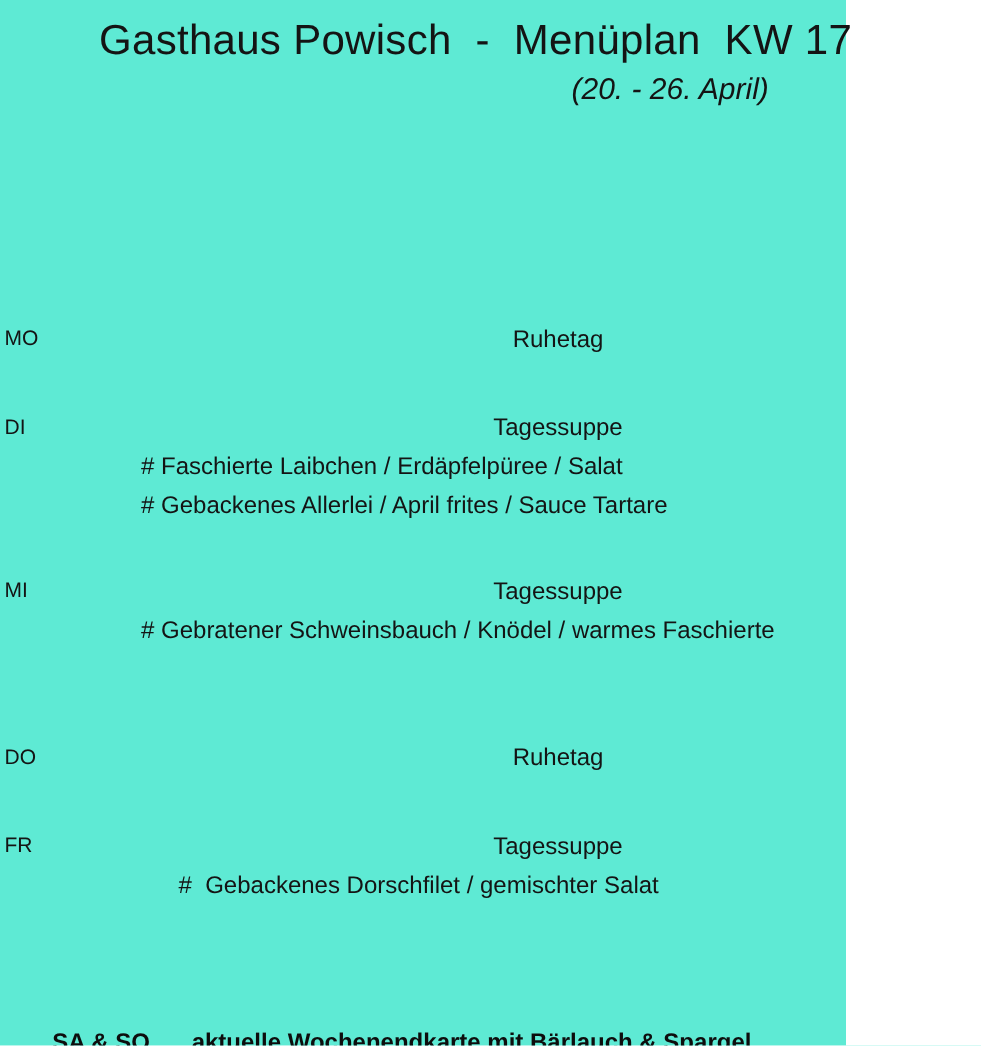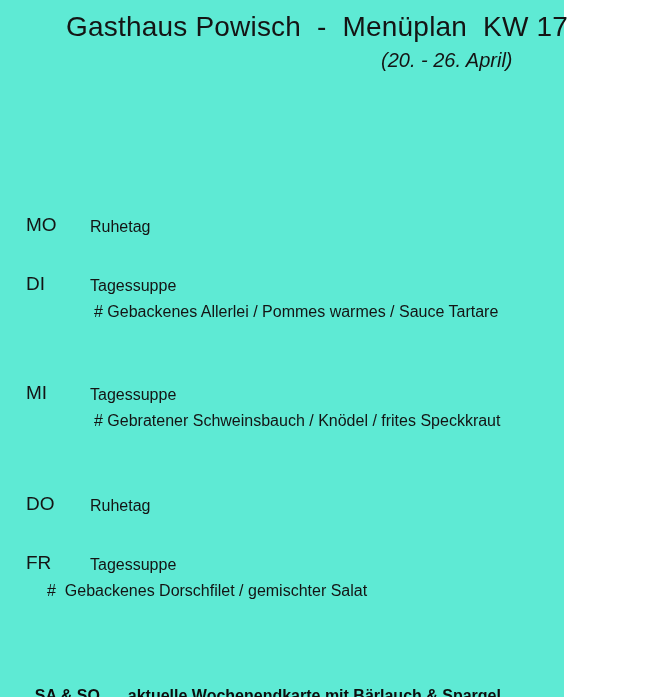--- a/index.html
+++ b/index.html
@@ -77,48 +77,49 @@
     top: 0;
     width: 654px;
   }
   .day-block {
     position: absolute;
     left: 0;
     width: 654px;
   }
   .day-label {
     position: absolute;
-    left: 26px;
-    top: 0;
-    font-size: 19px;
+    left: 3px;
+    top: 0;
+    font-size: 14px;
     line-height: 22px;
     white-space: pre;
     color: #141414;
   }
   .day-lines {
     position: absolute;
     left: 0;
     top: 0;
     width: 654px;
   }
   .day-line {
     position: relative;
     font-size: 16px;
     line-height: 26px;
     white-space: pre;
     color: #141414;
   }
   .day-line.head {
     padding-left: 90px;
+    text-align: center;
   }
   .day-line.dish {
     padding-left: 94px;
   }
   .day-line.dish-wide {
-    padding-left: 47px;
+    padding-left: 119px;
   }
 
   
   #block-mo { top: 214px; }
   #block-di { top: 273px; }
   #block-mi { top: 382px; }
   #block-do { top: 493px; }
   #block-fr { top: 552px; }
 
   
@@ -154,29 +155,30 @@
       <div class="day-label">MO</div>
       <div class="day-lines">
         <div class="day-line head">Ruhetag</div>
       </div>
     </div>
 
     <div class="day-block" id="block-di">
       <div class="day-label">DI</div>
       <div class="day-lines">
         <div class="day-line head">Tagessuppe</div>
-        <div class="day-line dish"># Gebackenes Allerlei / Pommes warmes / Sauce Tartare</div>
+        <div class="day-line dish"># Faschierte Laibchen / Erdäpfelpüree / Salat</div>
+        <div class="day-line dish"># Gebackenes Allerlei / April frites / Sauce Tartare</div>
       </div>
     </div>
 
     <div class="day-block" id="block-mi">
       <div class="day-label">MI</div>
       <div class="day-lines">
         <div class="day-line head">Tagessuppe</div>
-        <div class="day-line dish"># Gebratener Schweinsbauch / Knödel / frites Speckkraut</div>
+        <div class="day-line dish"># Gebratener Schweinsbauch / Knödel / warmes Faschierte</div>
       </div>
     </div>
 
     <div class="day-block" id="block-do">
       <div class="day-label">DO</div>
       <div class="day-lines">
         <div class="day-line head">Ruhetag</div>
       </div>
     </div>
 

